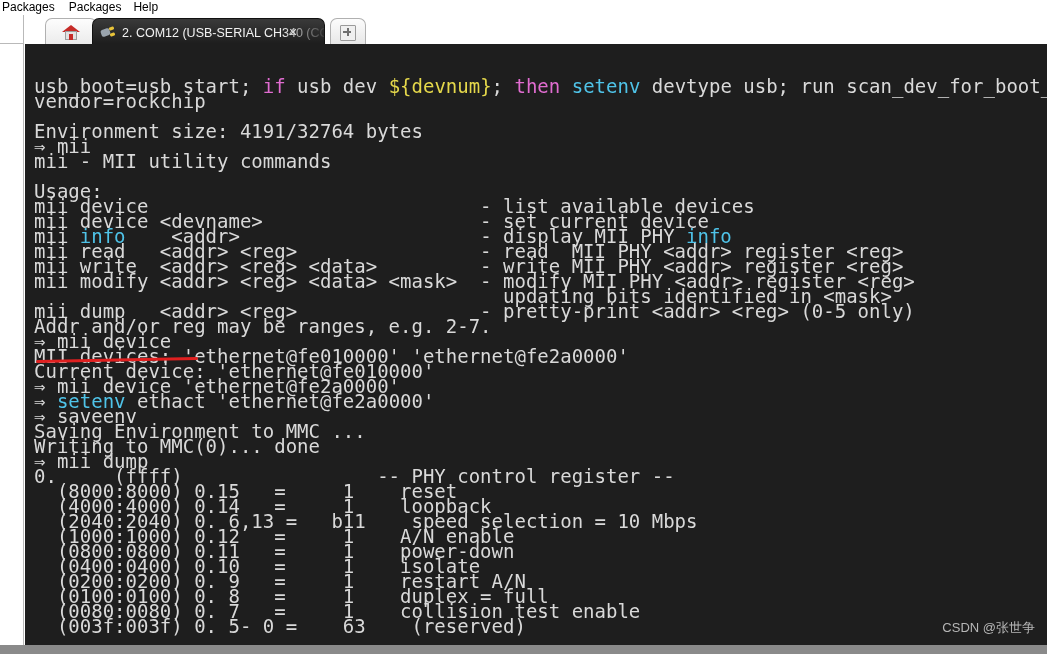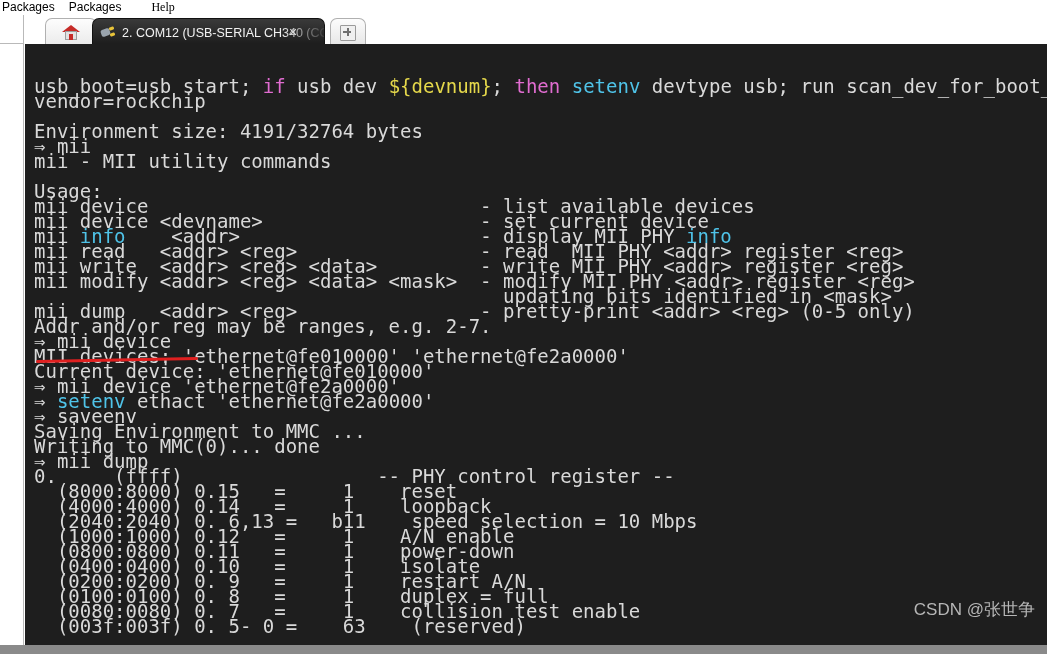--- a/index.html
+++ b/index.html
@@ -27,21 +27,21 @@
   }
   .menu-item {
     font-size: 12px;
     color: #000000;
     line-height: 15px;
     white-space: nowrap;
     font-family: "Liberation Sans", sans-serif;
   }
   .menu-item.m0 { margin-left: 2px; }
   .menu-item.m1 { margin-left: 14px; }
-  .menu-item.m2 { margin-left: 30px; font-family: Liberation Serif, serif; }
+  .menu-item.m2 { margin-left: 12px; }
 
   
   #tabstrip {
     position: absolute;
     left: 0; top: 15px;
     width: 1047px; height: 31px;
     background: #ffffff;
   }
   #tab-left-stub {
     position: absolute;
@@ -218,23 +218,23 @@
     background: #e02020;
     border-radius: 2px;
     transform: rotate(-1.1deg);
     transform-origin: left center;
   }
 
   
   #watermark {
     position: absolute;
     right: 12px;
-    bottom: 24px;
+    bottom: 8px;
     font-family: "Liberation Sans", sans-serif;
-    font-size: 17px;
+    font-size: 13px;
     color: #b6b6b6;
     white-space: nowrap;
   }
 
   
   #bottombar {
     position: absolute;
     left: 0; bottom: 0;
     width: 1047px; height: 9px;
     background: #8a8a8a;

